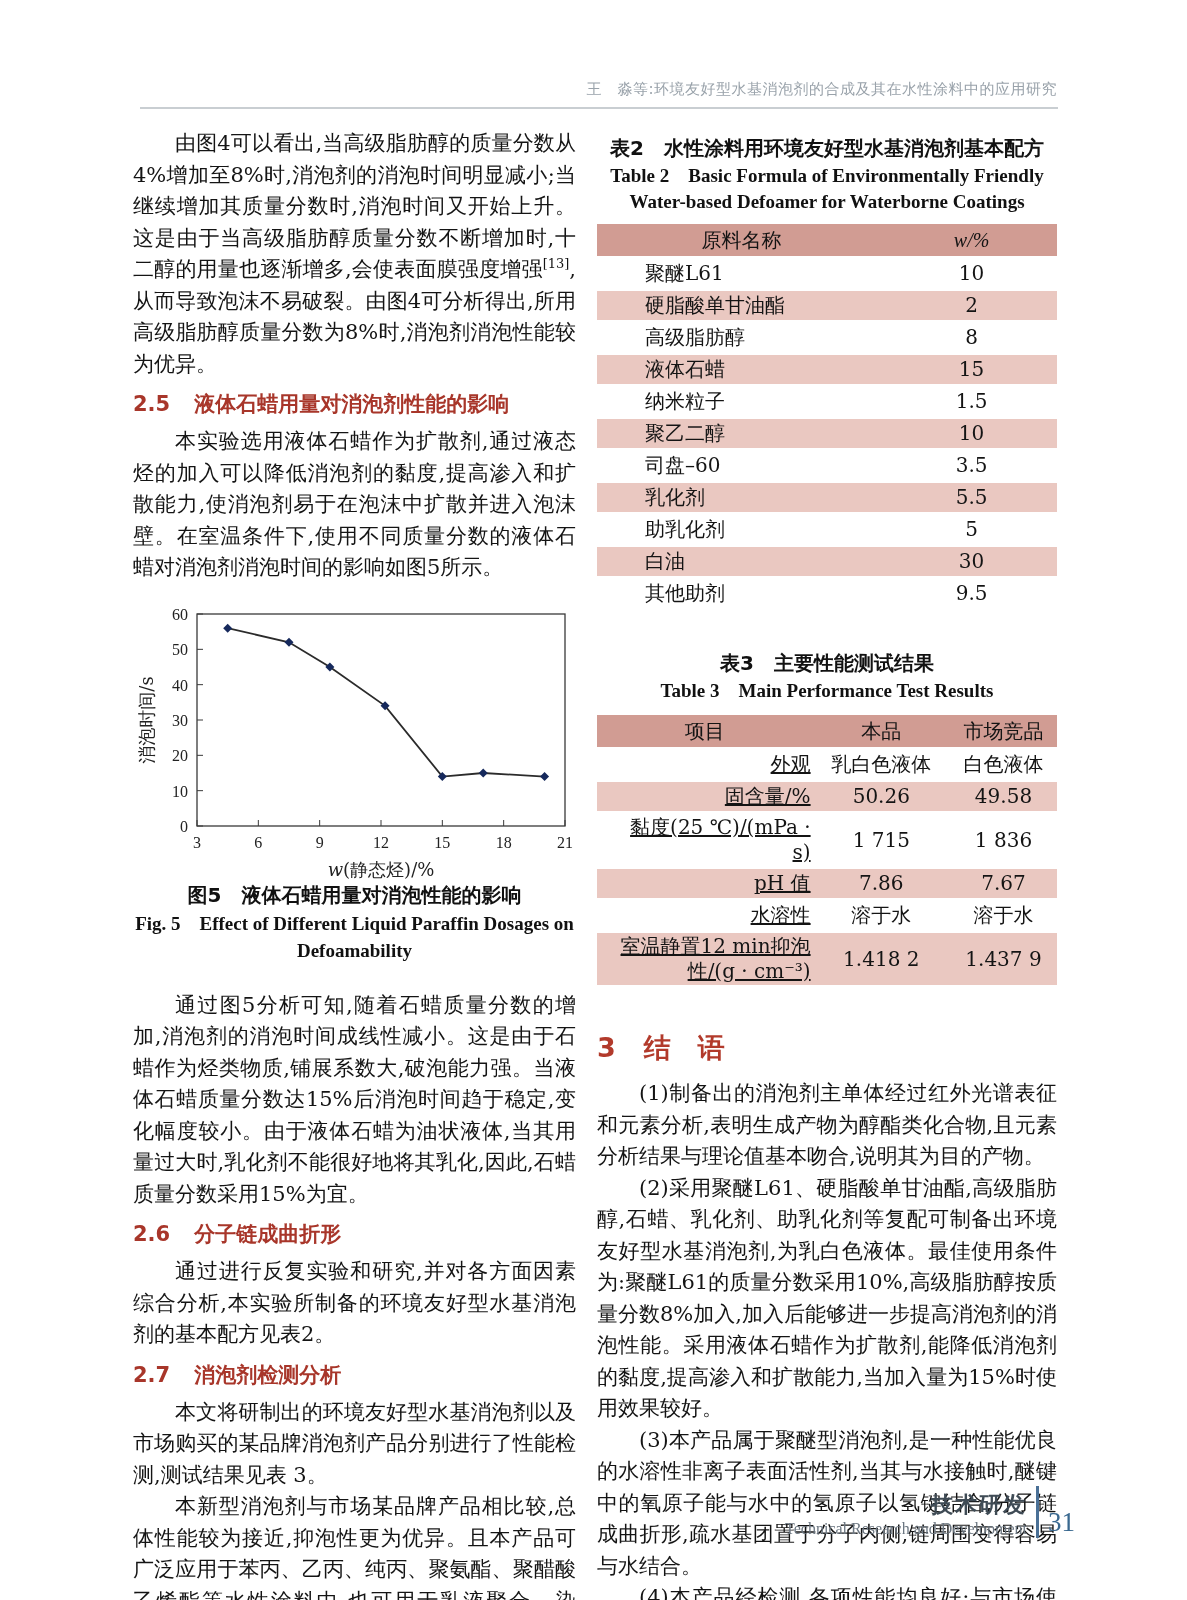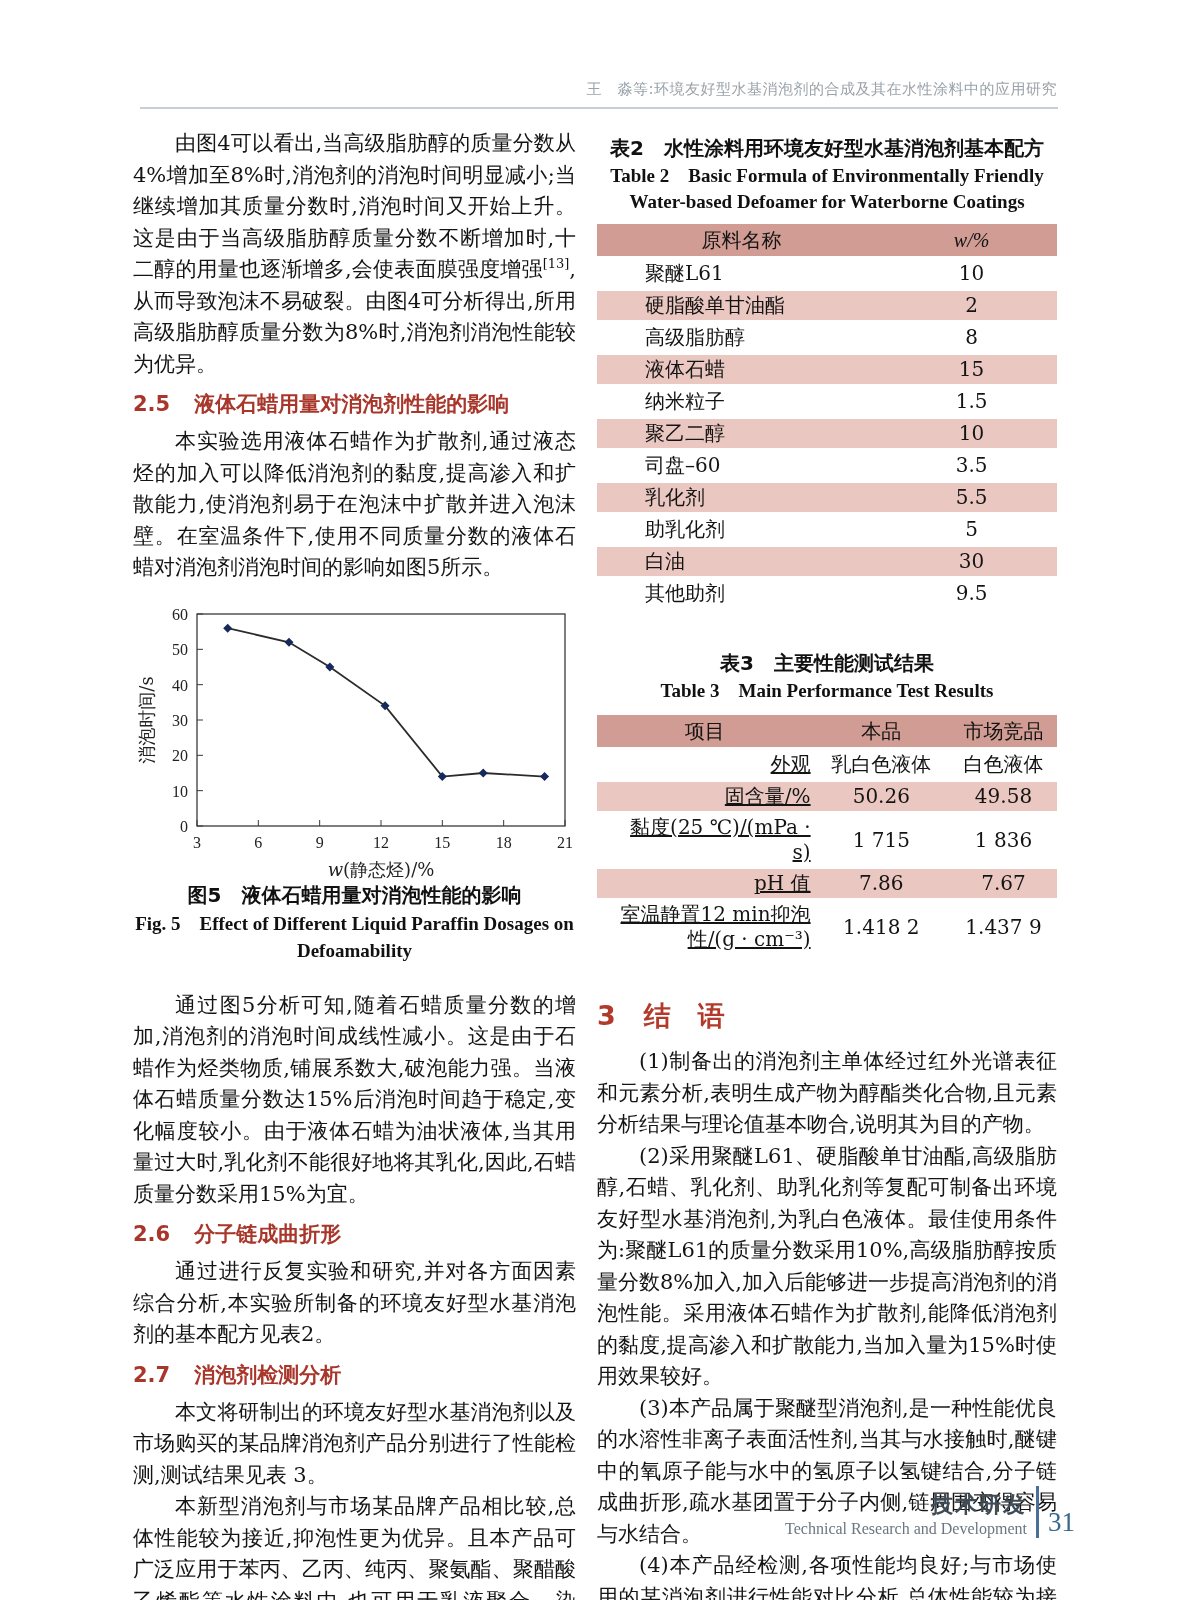--- a/index.html
+++ b/index.html
@@ -267,20 +267,25 @@
             <td>黏度(25 ℃)/(mPa · s)</td>
             <td>1 715</td>
             <td>1 836</td>
           </tr>
           <tr>
             <td>pH 值</td>
             <td>7.86</td>
             <td>7.67</td>
           </tr>
           <tr>
+            <td>水溶性</td>
+            <td>溶于水</td>
+            <td>溶于水</td>
+          </tr>
+          <tr>
             <td>室温静置12 min抑泡性/(g · cm⁻³)</td>
             <td>1.418 2</td>
             <td>1.437 9</td>
           </tr>
         </tbody>
       </table>
 
     <h2 class="sec1-h"><span class="sec-num">3</span><span>结　语</span></h2>
 
     <p class="body-p right-p">(1)制备出的消泡剂主单体经过红外光谱表征和元素分析,表明生成产物为醇酯类化合物,且元素分析结果与理论值基本吻合,说明其为目的产物。</p>

